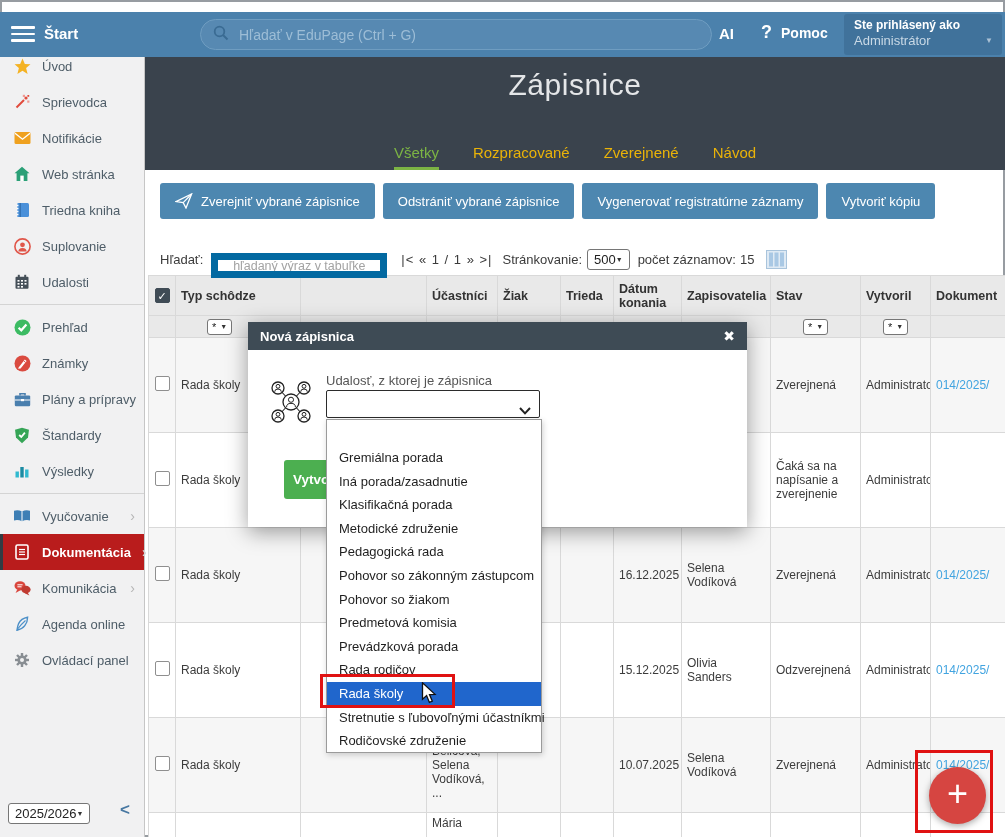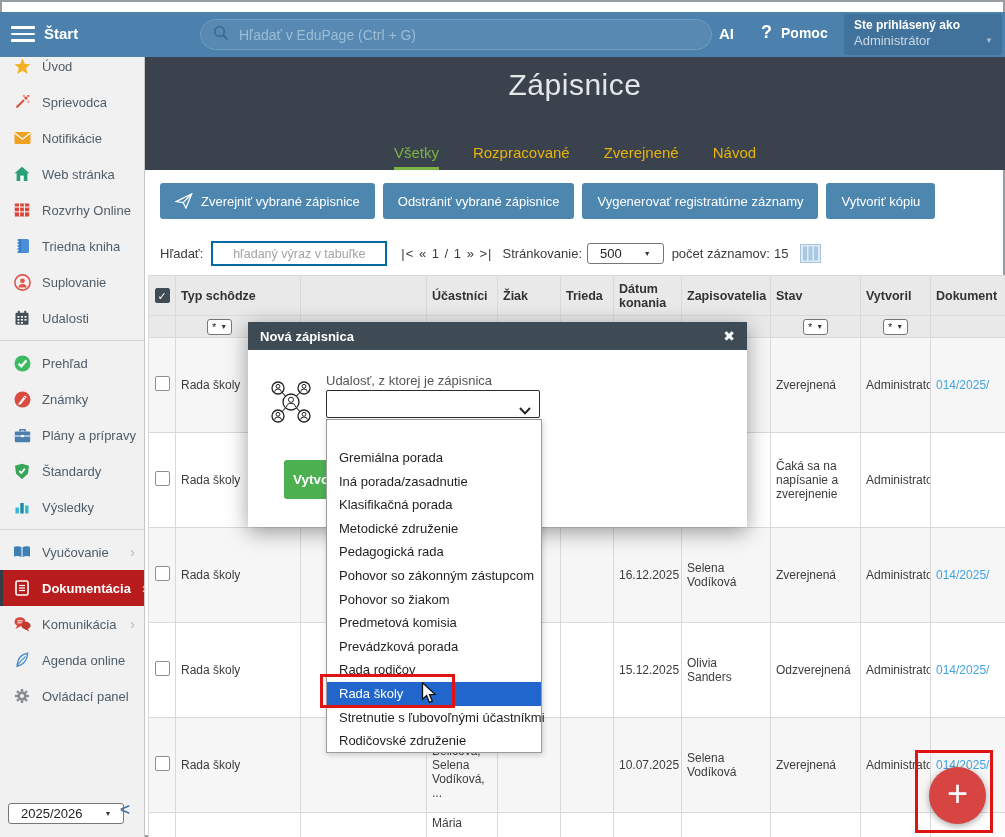--- a/index.html
+++ b/index.html
@@ -36,42 +36,42 @@
   .side-item .ic { width:18px; display:flex; justify-content:center; flex:0 0 18px; }
   .side-item.active { background:#b91c1c; color:#fff; font-weight:bold; box-shadow: inset 3px 0 0 #333c43; }
   .side-item .chev { margin-left:auto; margin-right:9px; color:#b6b6b6; font-size:14px; }
   .side-item.active .chev { color:#d6d6d6; }
   .side-divider { height:1px; background:#d4d4d4; margin:4px 0; }
   .year-wrap { position:absolute; left:8px; bottom:13px; }
   .collapse { position:absolute; left:120px; bottom:17px; color:#4878a2; font-size:17px; font-weight:bold; cursor:pointer; }
 
   
   .sel { display:inline-flex; align-items:center; border:1px solid #767676; border-radius:3px; background:#fff;
-         padding:2px 12px; gap:22px; font-size:13px; color:#222; cursor:pointer; white-space:nowrap; }
+         padding:2px 6px; gap:0; font-size:13px; color:#222; cursor:pointer; white-space:nowrap; }
   .sel .ar { font-size:7px; color:#333; }
   .sel.small { font-size:11px; padding:1px 4px; gap:4px; }
 
   
   .main-header { position:absolute; left:145px; top:45px; right:0; height:125px; background:#3a434d; }
   .page-title { text-align:center; padding-top:23px; font-size:30px; color:#e4e6e8; letter-spacing:.5px; }
   .tabs { position:absolute; bottom:0; left:0; width:100%; display:flex; justify-content:center; gap:34px; }
   .tab { color:#eab308; font-size:15px; cursor:pointer; }
   .tab.active { color:#7cb444; border-bottom:3px solid #7cb444; padding-bottom:6px; }
 
   
   .toolbar { position:absolute; left:160px; top:183px; display:flex; gap:8px; z-index:5; }
   .btn-blue { background:#4d87b0; color:#fff; border:none; border-radius:3px; height:36px; padding:0 15px;
               font-size:13px; display:flex; align-items:center; gap:8px; font-family:inherit; cursor:pointer; }
 
   
   .controls { position:absolute; left:160px; top:241px; display:flex; align-items:center; font-size:13px;
               color:#3b3b3b; z-index:5; }
   .controls .lbl { margin-right:8px; }
-  .controls input { width:176px; height:25px; border:2px solid #0369a1; text-align:center; font-size:12.5px;
-                    color:#444; font-family:inherit; outline:none; }
+  .controls input { width:176px; height:25px; border:7px solid #0369a1; text-align:center; font-size:12.5px;
+                    color:#444; font-family:inherit; outline:none;margin-top:12px; }
   .controls input::placeholder { color:#a3a3a3; }
   .pager { margin:0 10px 0 14px; letter-spacing:1px; cursor:pointer; }
   .cols-icon { margin-left:12px; cursor:pointer; display:flex; }
 
   
   .tablewrap { position:absolute; left:148px; top:275px; width:857px; bottom:0; overflow:hidden; z-index:1; }
   table { border-collapse:collapse; table-layout:fixed; width:897px; font-size:12px; color:#3c3c3c; }
   th, td { border:1px solid #d9d9d9; padding:2px 5px; vertical-align:middle; overflow:hidden; }
   thead th { background:#e9e9e9; font-size:12.5px; text-align:left; color:#333; height:40px; vertical-align:middle; }
   tr.filter td { background:#e9e9e9; height:22px; text-align:center; }
@@ -182,34 +182,20 @@
           <span>Notifikácie</span>
         </div>
         <div class="side-item">
           <span class="ic">
             <svg width="16" height="16" viewBox="0 0 16 16">
               <path d="M8,0.8 15.5,7.2 13.4,7.2 13.4,15 2.6,15 2.6,7.2 0.5,7.2 Z" fill="#2ba077"></path>
               <rect x="6.3" y="9.6" width="3.4" height="5.4" fill="#fff"></rect>
             </svg>
           </span>
           <span>Web stránka</span>
-        </div>
-        <div class="side-item">
-          <span class="ic">
-            <svg width="16" height="16" viewBox="0 0 16 16">
-              <rect x="0.8" y="1.5" width="14.4" height="13" fill="#d8473c"></rect>
-              <g stroke="#fff" stroke-width="1">
-                <line x1="0.8" y1="5" x2="15.2" y2="5"></line>
-                <line x1="5.6" y1="1.5" x2="5.6" y2="14.5"></line>
-                <line x1="10.4" y1="1.5" x2="10.4" y2="14.5"></line>
-                <line x1="0.8" y1="9.8" x2="15.2" y2="9.8"></line>
-              </g>
-            </svg>
-          </span>
-          <span>Rozvrhy Online</span>
         </div>
         <div class="side-item">
           <span class="ic">
             <svg width="15" height="16" viewBox="0 0 15 16">
               <rect x="2" y="1" width="12" height="14" rx="1.5" fill="#4a90d9"></rect>
               <line x1="5.2" y1="1" x2="5.2" y2="15" stroke="#2f6cab" stroke-width="1.2"></line>
               <g fill="#fff">
                 <circle cx="2.6" cy="3.5" r="0.9"></circle>
                 <circle cx="2.6" cy="6.5" r="0.9"></circle>
                 <circle cx="2.6" cy="9.5" r="0.9"></circle>

